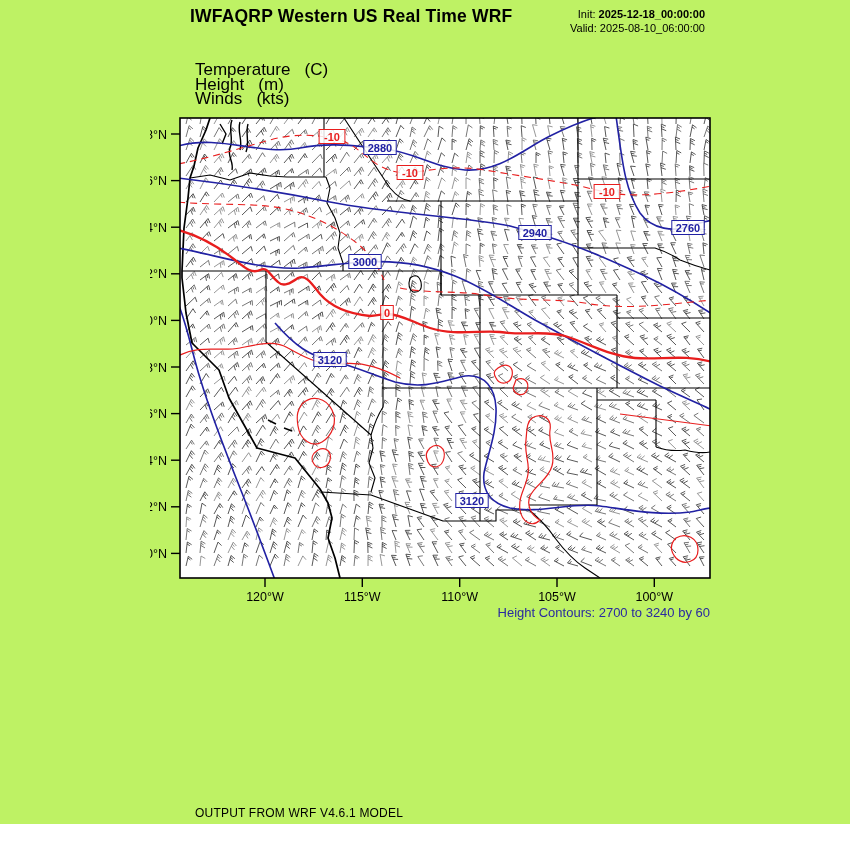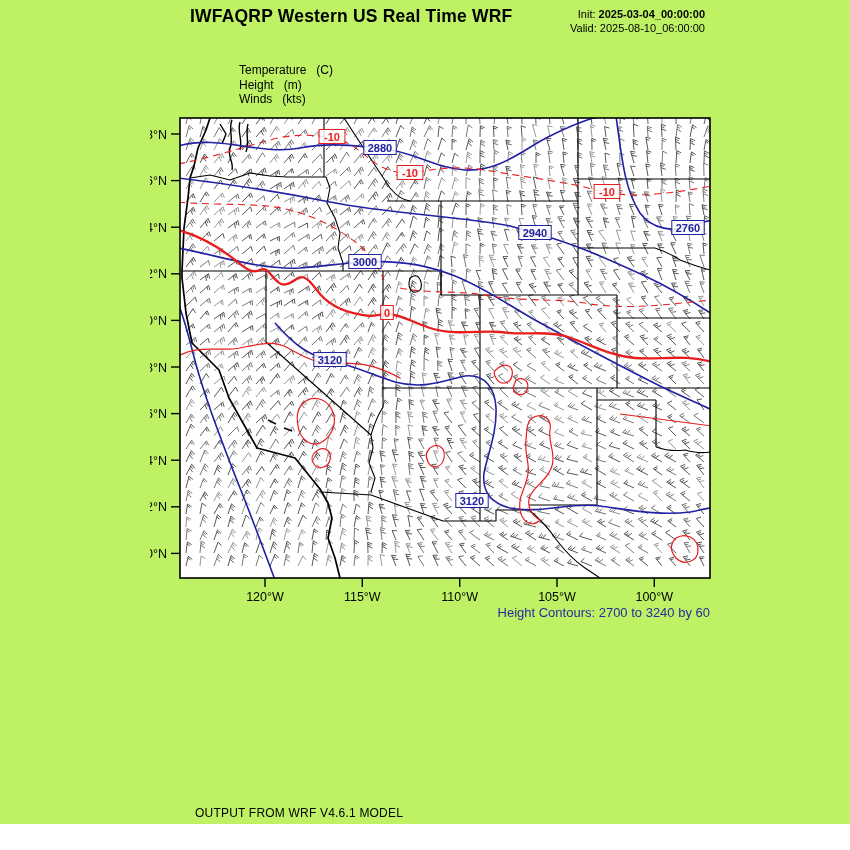--- a/index.html
+++ b/index.html
@@ -1,37 +1,37 @@
 <!DOCTYPE html>
 <html><head>
 <meta charset="utf-8">
 <style>
   html,body{margin:0;padding:0;background:#fff;}
   .page{position:relative;width:850px;height:824px;background:#bef264;overflow:hidden;
         font-family:"Liberation Sans",sans-serif;color:#000;}
   .title{position:absolute;left:190px;top:6px;font-size:17.5px;font-weight:bold;letter-spacing:.2px;}
   .times{position:absolute;right:145px;top:7px;text-align:right;font-size:11px;line-height:14px;}
   .times .init-val{font-weight:bold;}
-  .legend{position:absolute;left:195px;top:63px;font-size:12px;line-height:14.5px;margin-left:44px;}
+  .legend{position:absolute;left:195px;top:63px;font-size:17px;line-height:14.5px;}
   .legend div{white-space:pre;}
   .map-wrap{position:absolute;left:150px;top:105px;width:585px;height:505px;}
   .annot{position:absolute;right:140px;font-size:13px;text-align:right;}
   .annot-height{top:605px;padding-left:48px;}
   .annot-temp{top:631px;}
   .footer{position:absolute;left:195px;top:806px;font-size:12px;line-height:14px;letter-spacing:.2px;}
 </style>
 </head>
 <body>
 
 <div class="page">
 
   <div class="title">IWFAQRP Western US Real Time WRF</div>
 
   <div class="times">
-    <div><span>Init:</span> <span class="init-val">2025-03-04_00:00:00</span></div>
+    <div><span>Init:</span> <span class="init-val">2025-12-18_00:00:00</span></div>
     <div><span>Valid:</span> <span>2025-08-10_06:00:00</span></div>
   </div>
 
   <div class="legend">
     <div>Temperature   (C)</div>
     <div>Height   (m)</div>
     <div>Winds   (kts)</div>
   </div>
 
   <div class="map-wrap">

